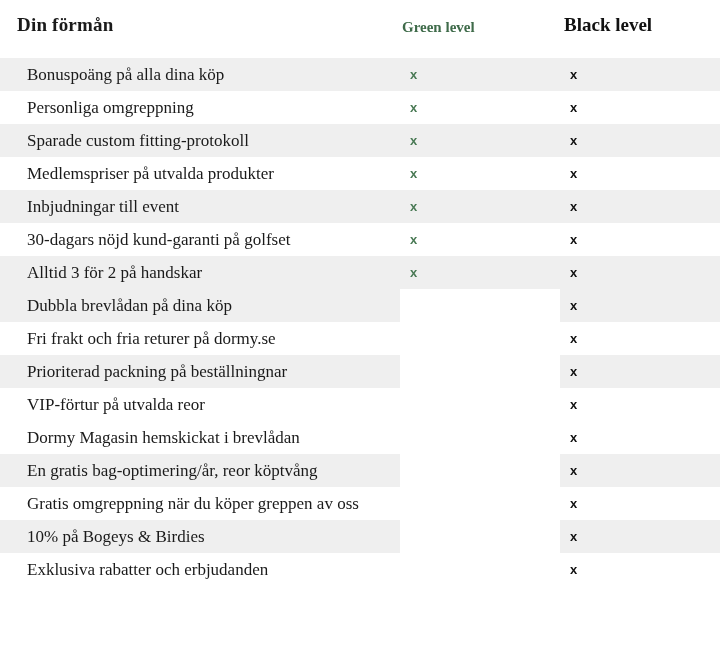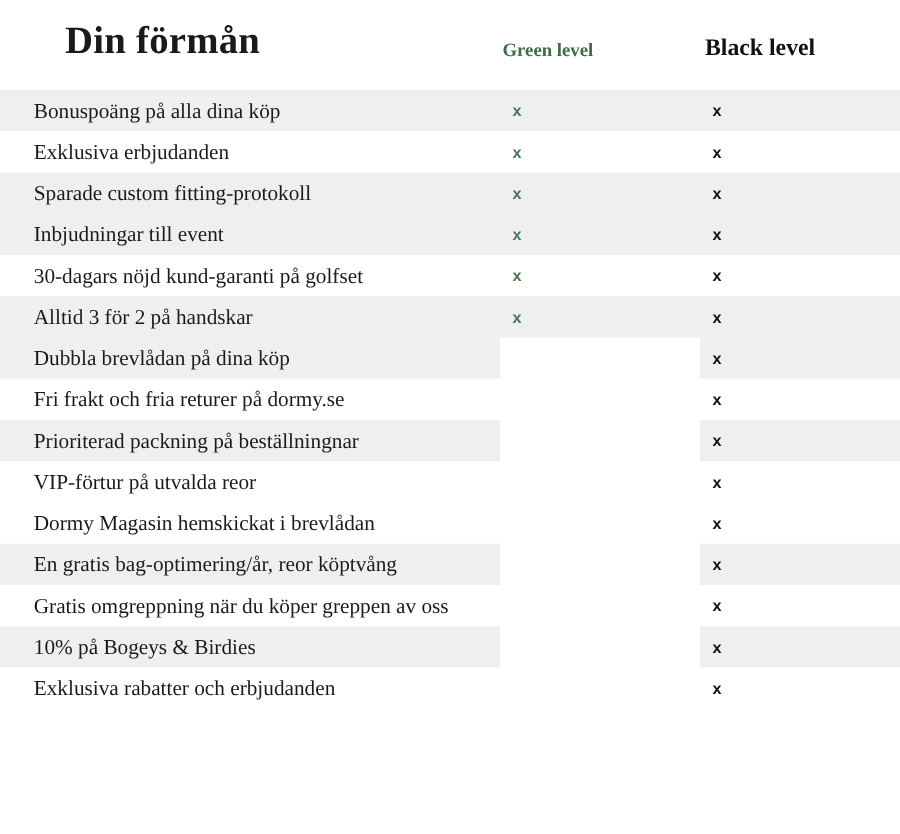--- a/index.html
+++ b/index.html
@@ -24,22 +24,22 @@
   .benefits-table col.col-black  { width: 160px; }
 
   thead th {
     font-weight: bold;
     text-align: left;
     padding: 0 0 22px 0;
     vertical-align: bottom;
     background: #ffffff;
   }
   th.h-benefit {
-    font-size: 31px;
-    padding-left: 52px;
+    font-size: 19px;
+    padding-left: 17px;
     padding-top: 14px;
     letter-spacing: 0.2px;
   }
   th.h-green {
     font-size: 15px;
     color: #3f6b4a;
     text-align: left;
     padding-left: 2px;
   }
   th.h-black {
@@ -91,26 +91,31 @@
       <th class="h-black">Black level</th>
     </tr>
   </thead>
   <tbody id="table-body">
       <tr class="shade">
         <td class="benefit-label">Bonuspoäng på alla dina köp</td>
         <td class="mark green-mark">x</td>
         <td class="mark black-mark">x</td>
       </tr>
       <tr class="plain">
-        <td class="benefit-label">Exklusiva erbjudanden</td>
+        <td class="benefit-label">Personliga omgreppning</td>
         <td class="mark green-mark">x</td>
         <td class="mark black-mark">x</td>
       </tr>
       <tr class="shade">
         <td class="benefit-label">Sparade custom fitting-protokoll</td>
+        <td class="mark green-mark">x</td>
+        <td class="mark black-mark">x</td>
+      </tr>
+      <tr class="plain">
+        <td class="benefit-label">Medlemspriser på utvalda produkter</td>
         <td class="mark green-mark">x</td>
         <td class="mark black-mark">x</td>
       </tr>
       <tr class="shade">
         <td class="benefit-label">Inbjudningar till event</td>
         <td class="mark green-mark">x</td>
         <td class="mark black-mark">x</td>
       </tr>
       <tr class="plain">
         <td class="benefit-label">30-dagars nöjd kund-garanti på golfset</td>

